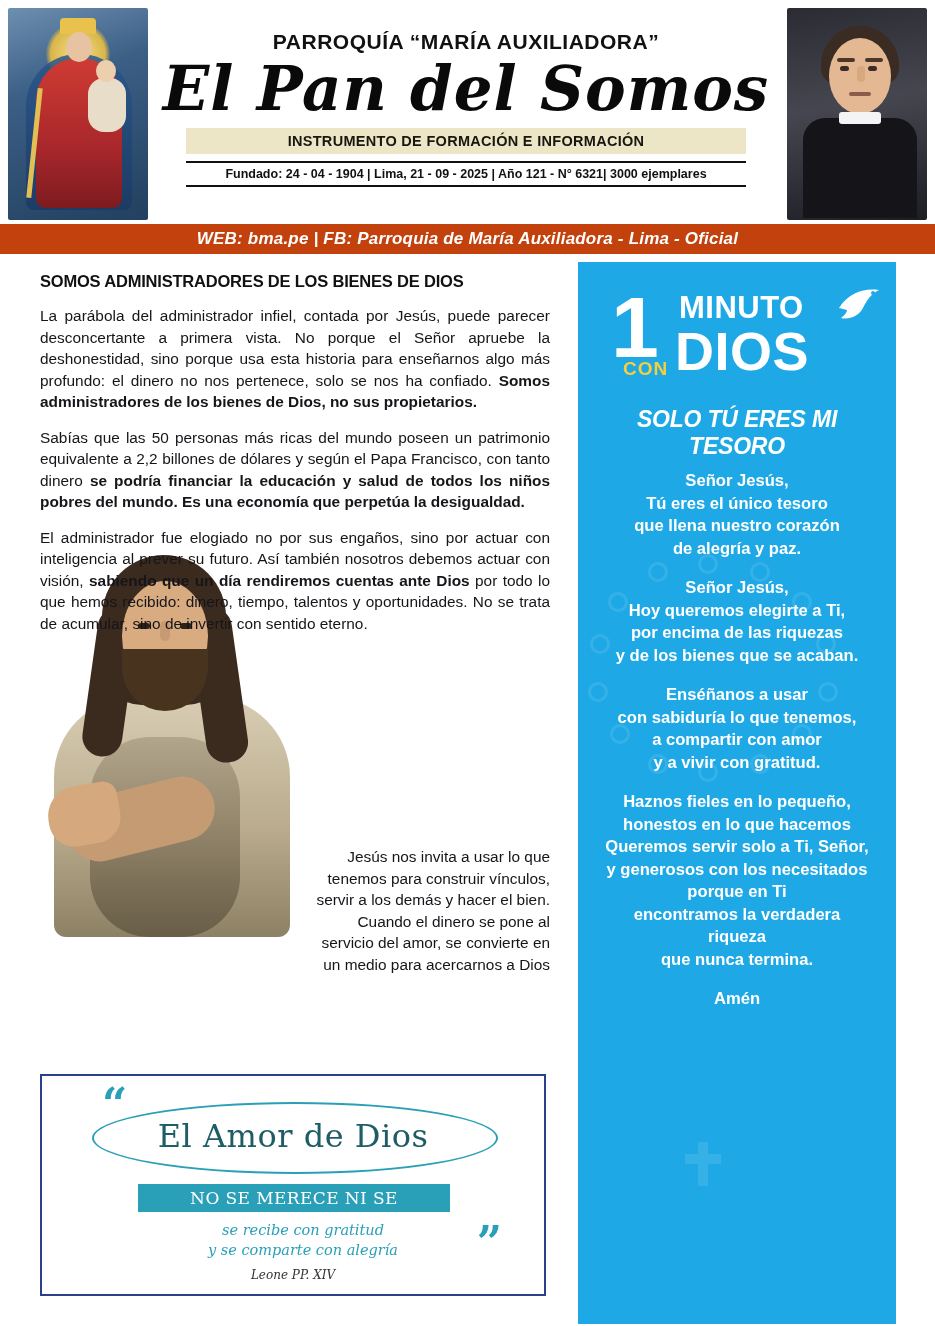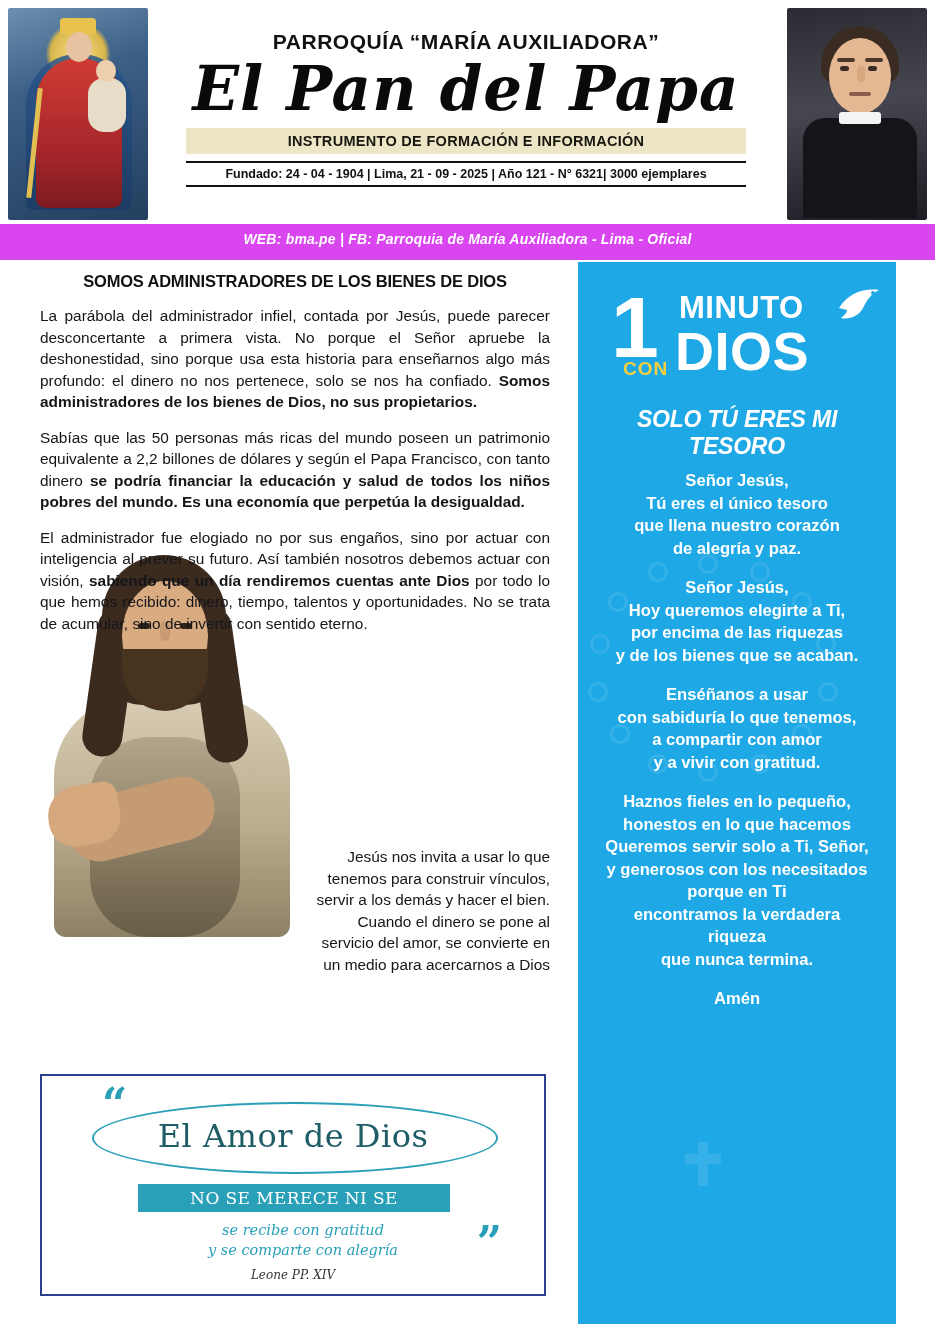--- a/index.html
+++ b/index.html
@@ -61,30 +61,30 @@
   }
   .mast-sub{
     margin:6px auto 0;width:560px;height:26px;line-height:26px;
     background:#ece6c6;color:#17170f;font-weight:bold;font-size:14.5px;letter-spacing:.3px;
   }
   .mast-found{
     margin:7px auto 0;width:560px;border-top:2px solid #111;border-bottom:2px solid #111;
     height:22px;line-height:22px;font-size:12.5px;font-weight:bold;color:#111;
   }
   .mast-web{
-    position:absolute;left:0;top:224px;width:935px;height:36px;background:#d946ef;
+    position:absolute;left:0;top:224px;width:935px;height:30px;background:#c2410c;
     color:#ffffff;text-align:center;line-height:30px;
-    font-style:italic;font-weight:bold;font-size:14px;letter-spacing:.2px;
+    font-style:italic;font-weight:bold;font-size:17px;letter-spacing:.2px;
   }
   
   .content{position:absolute;left:0;top:258px;width:935px;height:1068px;}
   .col-left{position:absolute;left:40px;top:8px;width:510px;height:1058px;}
   .col-right{position:absolute;left:578px;top:4px;width:318px;height:1062px;background:#1fa8e6;}
   .art-title{
-    font-weight:bold;font-size:16.5px;color:#111;text-align:center;margin:6px 0 14px;letter-spacing:-.2px;
+    font-weight:bold;font-size:16.5px;color:#111;text-align:left;margin:6px 0 14px;letter-spacing:-.2px;
   }
   .art p{
     font-size:15.4px;line-height:21.5px;text-align:justify;margin:0 0 14px;color:#15151a;
     font-family:"Liberation Sans",sans-serif;
   }
   .art b{font-weight:bold;}
   
   .jesus-wrap{position:relative;}
   .jesus{
     position:absolute;left:-10px;top:10px;width:280px;height:400px;
@@ -187,21 +187,21 @@
       <div class="virgin-body"></div>
       <div class="virgin-crown"></div>
       <div class="virgin-head"></div>
       <div class="virgin-child-body"></div>
       <div class="virgin-child-head"></div>
       <div class="virgin-scepter"></div>
     </div>
 
     <div class="mast-center">
       <div class="mast-parish">PARROQUÍA “MARÍA AUXILIADORA”</div>
-      <div class="mast-title">El Pan del Papa</div>
+      <div class="mast-title">El Pan del Somos</div>
       <div class="mast-sub">INSTRUMENTO DE FORMACIÓN E INFORMACIÓN</div>
       <div class="mast-found">Fundado: 24 - 04 - 1904 | Lima, 21 - 09 - 2025 | Año 121 - N° 6321| 3000 ejemplares</div>
     </div>
 
     <div class="mast-img-right">
       <div class="db-cassock"></div>
       <div class="db-hair"></div>
       <div class="db-face"></div>
       <div class="db-brow" style="left:50px;top:50px;"></div>
       <div class="db-brow" style="left:78px;top:50px;"></div>

